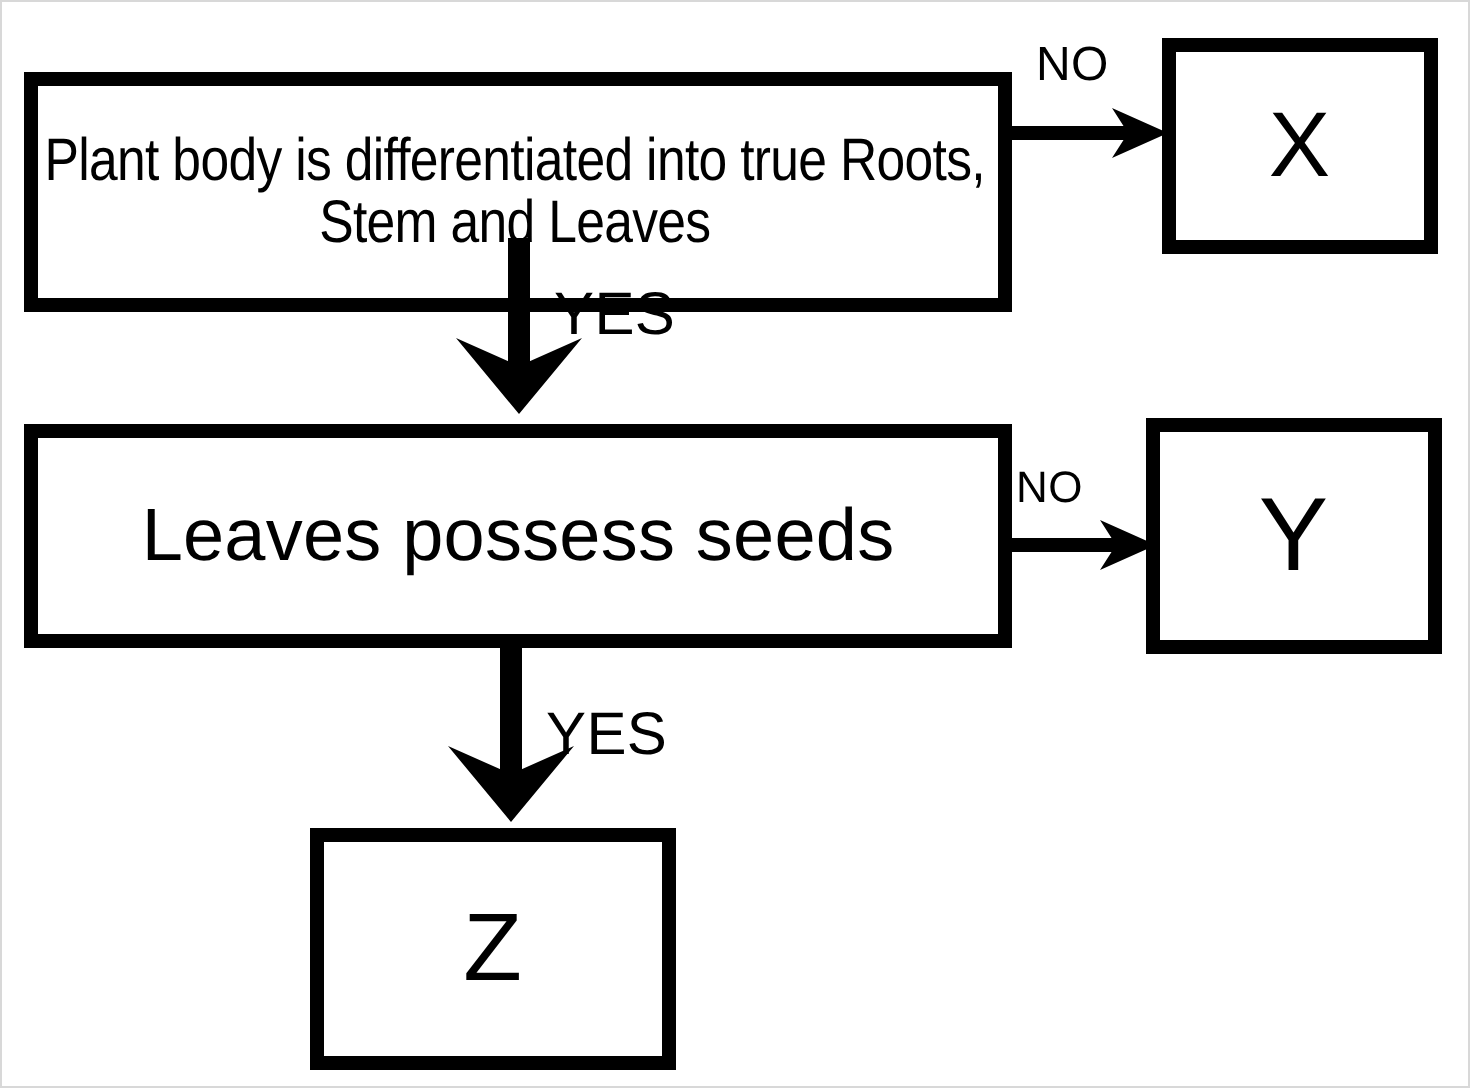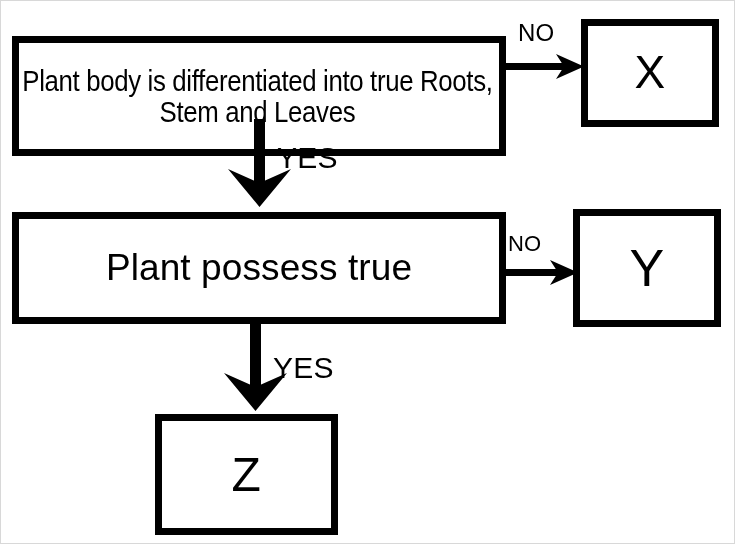--- a/index.html
+++ b/index.html
@@ -126,21 +126,21 @@
 </head>
 <body>
 
 <div id="canvas">
 
   <div class="node decision" id="node-differentiated">
     <div class="node-text"><span>Plant body is differentiated into true Roots,</span><br><span>Stem and Leaves</span></div>
   </div>
 
   <div class="node decision" id="node-seeds">
-    <div class="node-text">Plant possess true</div>
+    <div class="node-text">Leaves possess seeds</div>
   </div>
 
   <div class="node terminal" id="node-x">
     <div class="node-text">X</div>
   </div>
 
   <div class="node terminal" id="node-y">
     <div class="node-text">Y</div>
   </div>
 

